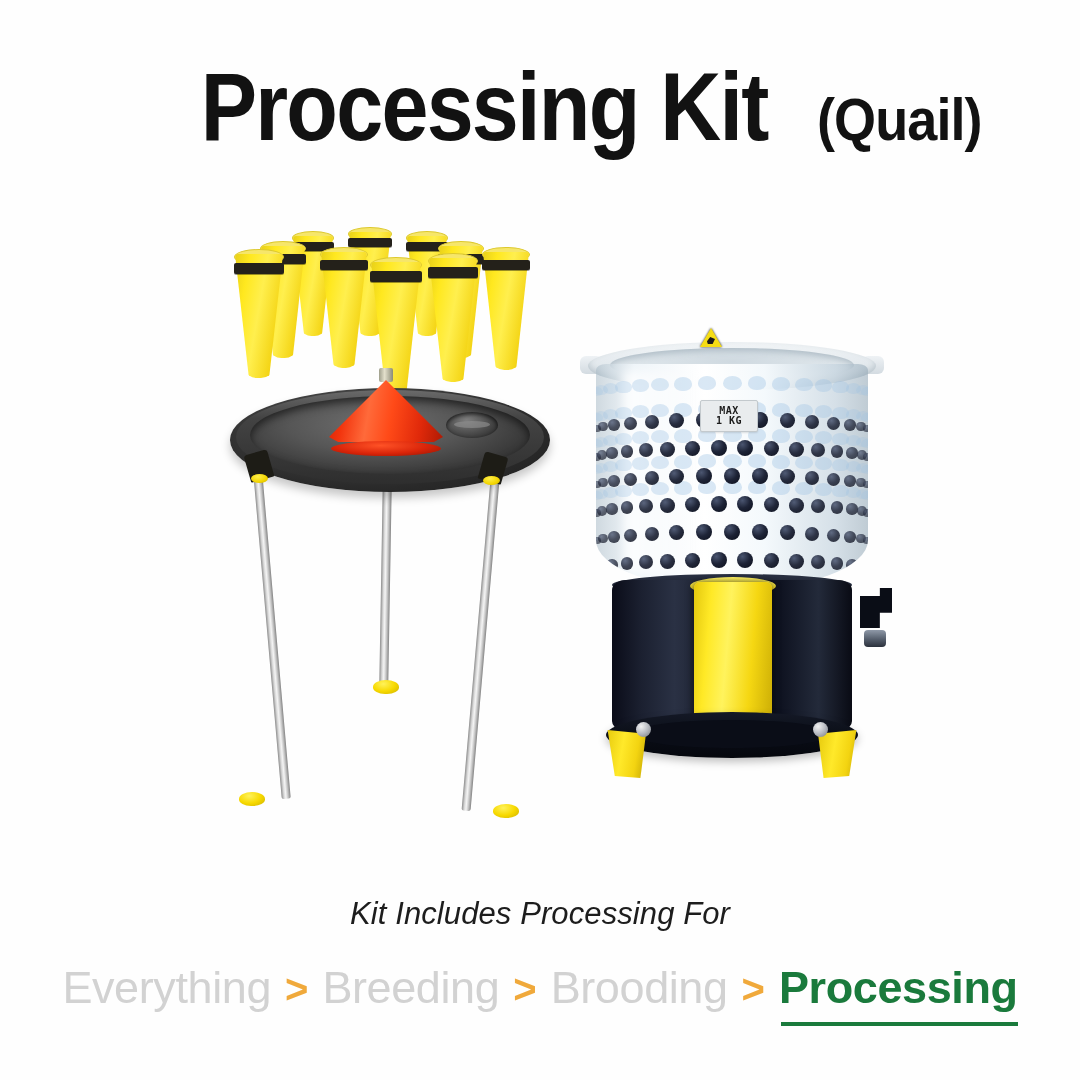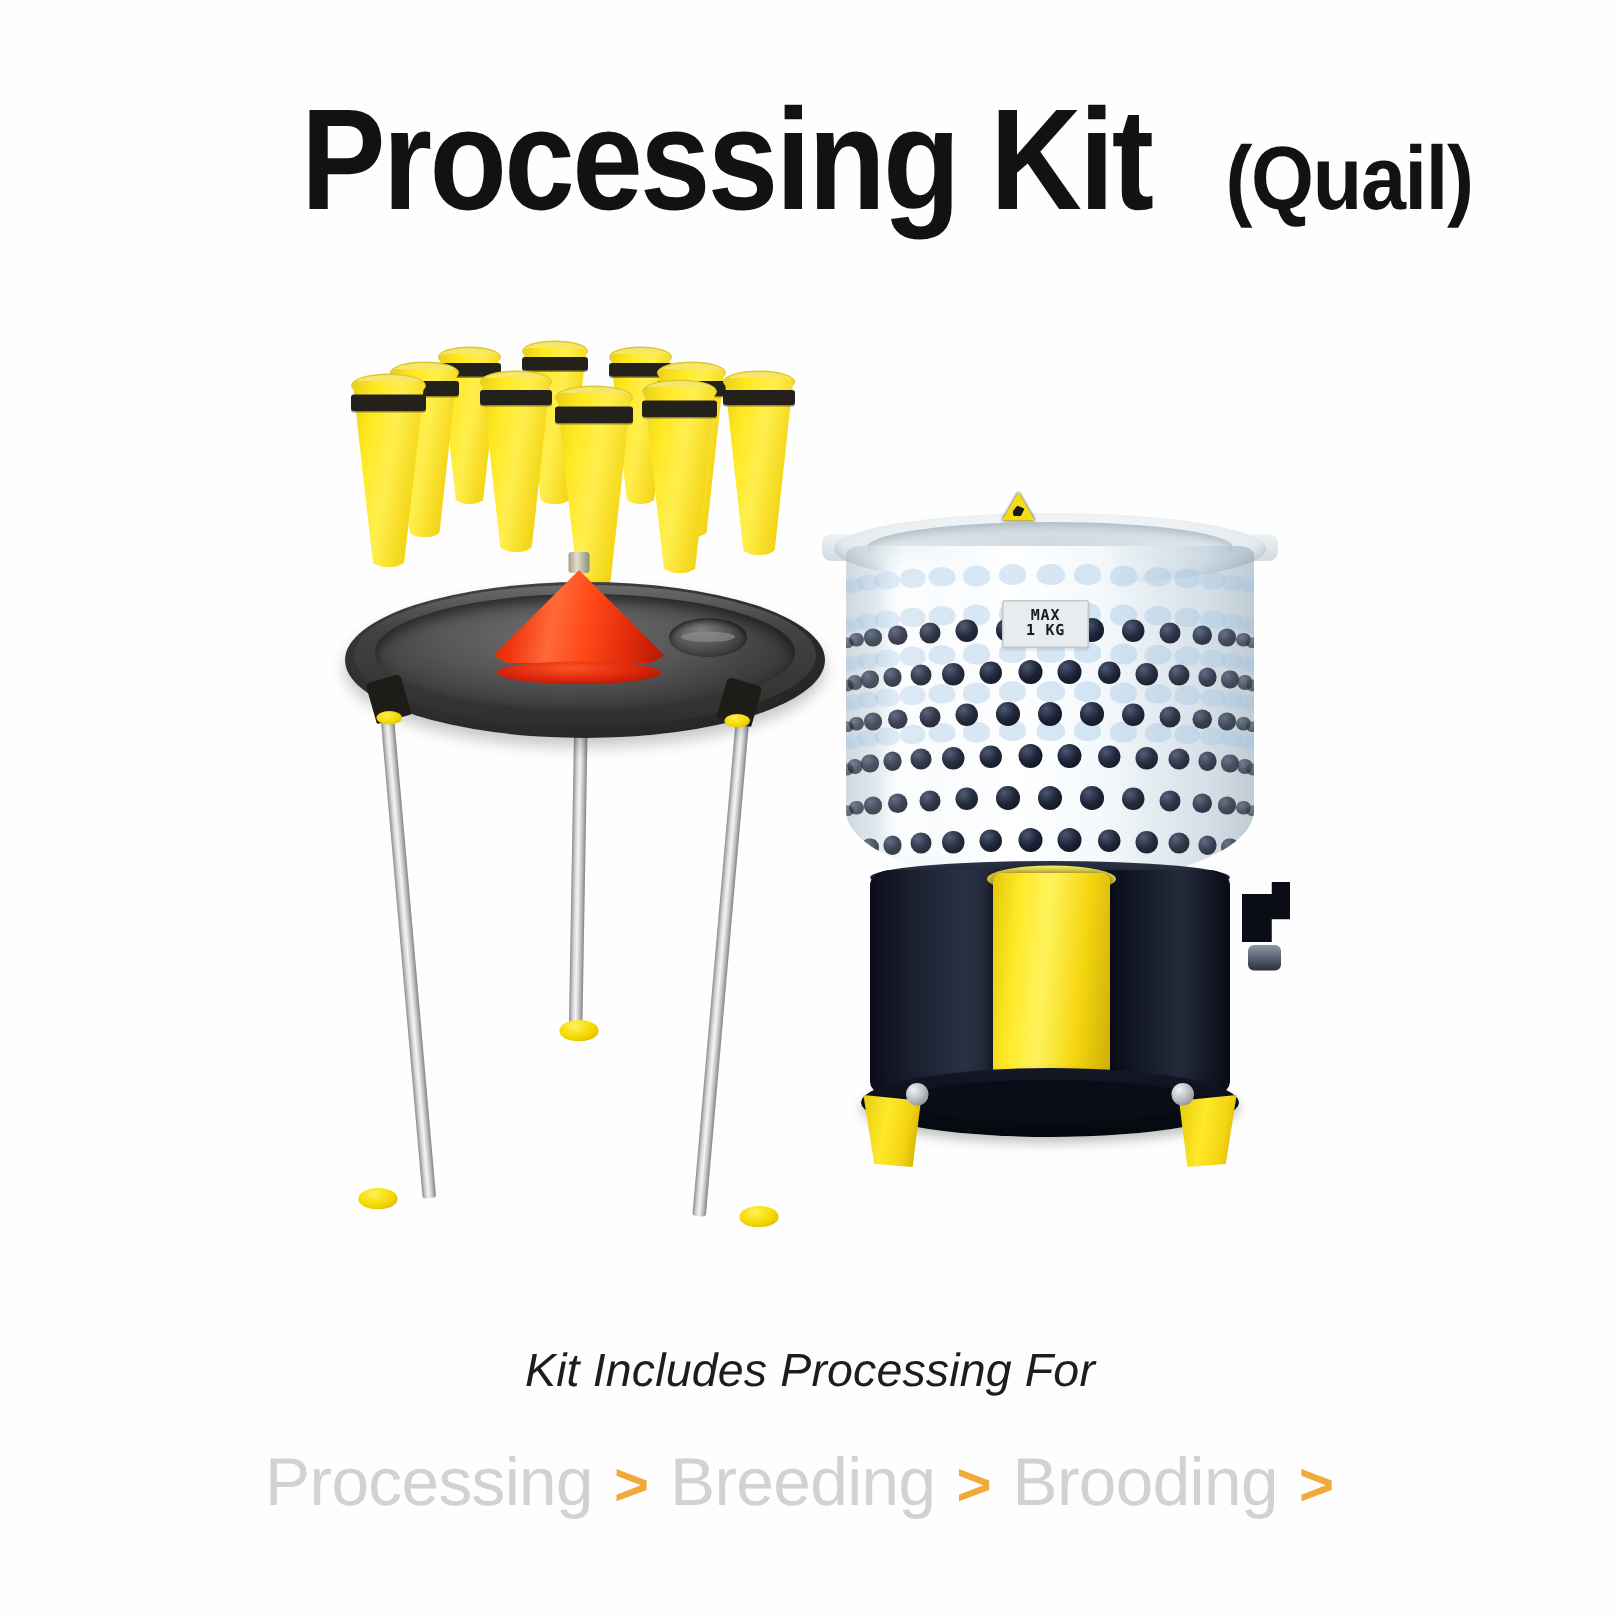--- a/index.html
+++ b/index.html
@@ -213,21 +213,21 @@
     position: absolute;
     width: 26px; height: 14px;
     border-radius: 50% 50% 46% 46%;
     background: radial-gradient(ellipse at 40% 28%, #fff25a 0%, #f7d900 52%, #cdb000 100%);
     z-index: 4;
   }
 
   
   .plucker {
     position: absolute;
-    left: 546px;
+    left: 578px;
     top: 142px;
     width: 310px;
     height: 500px;
   }
 
   .drum {
     position: absolute;
     left: 18px;
     top: 0;
     width: 272px;
@@ -796,22 +796,22 @@
       <div class="warn-tri"></div>
       <div class="side-bracket"></div>
       <div class="side-knob"></div>
     </div>
 
   </div>
 
   <div class="kit-line">Kit Includes Processing For</div>
 
   <div class="breadcrumb">
-    <span class="crumb">Processing</span>
+    <span class="crumb">Everything</span>
     <span class="sep">&gt;</span>
     <span class="crumb">Breeding</span>
     <span class="sep">&gt;</span>
     <span class="crumb">Brooding</span>
     <span class="sep">&gt;</span>
-    <span class="crumb active"><span class="underline"></span></span>
+    <span class="crumb active"><span>Processing</span><span class="underline"></span></span>
   </div>
 
 </div>
 
 </body></html>

